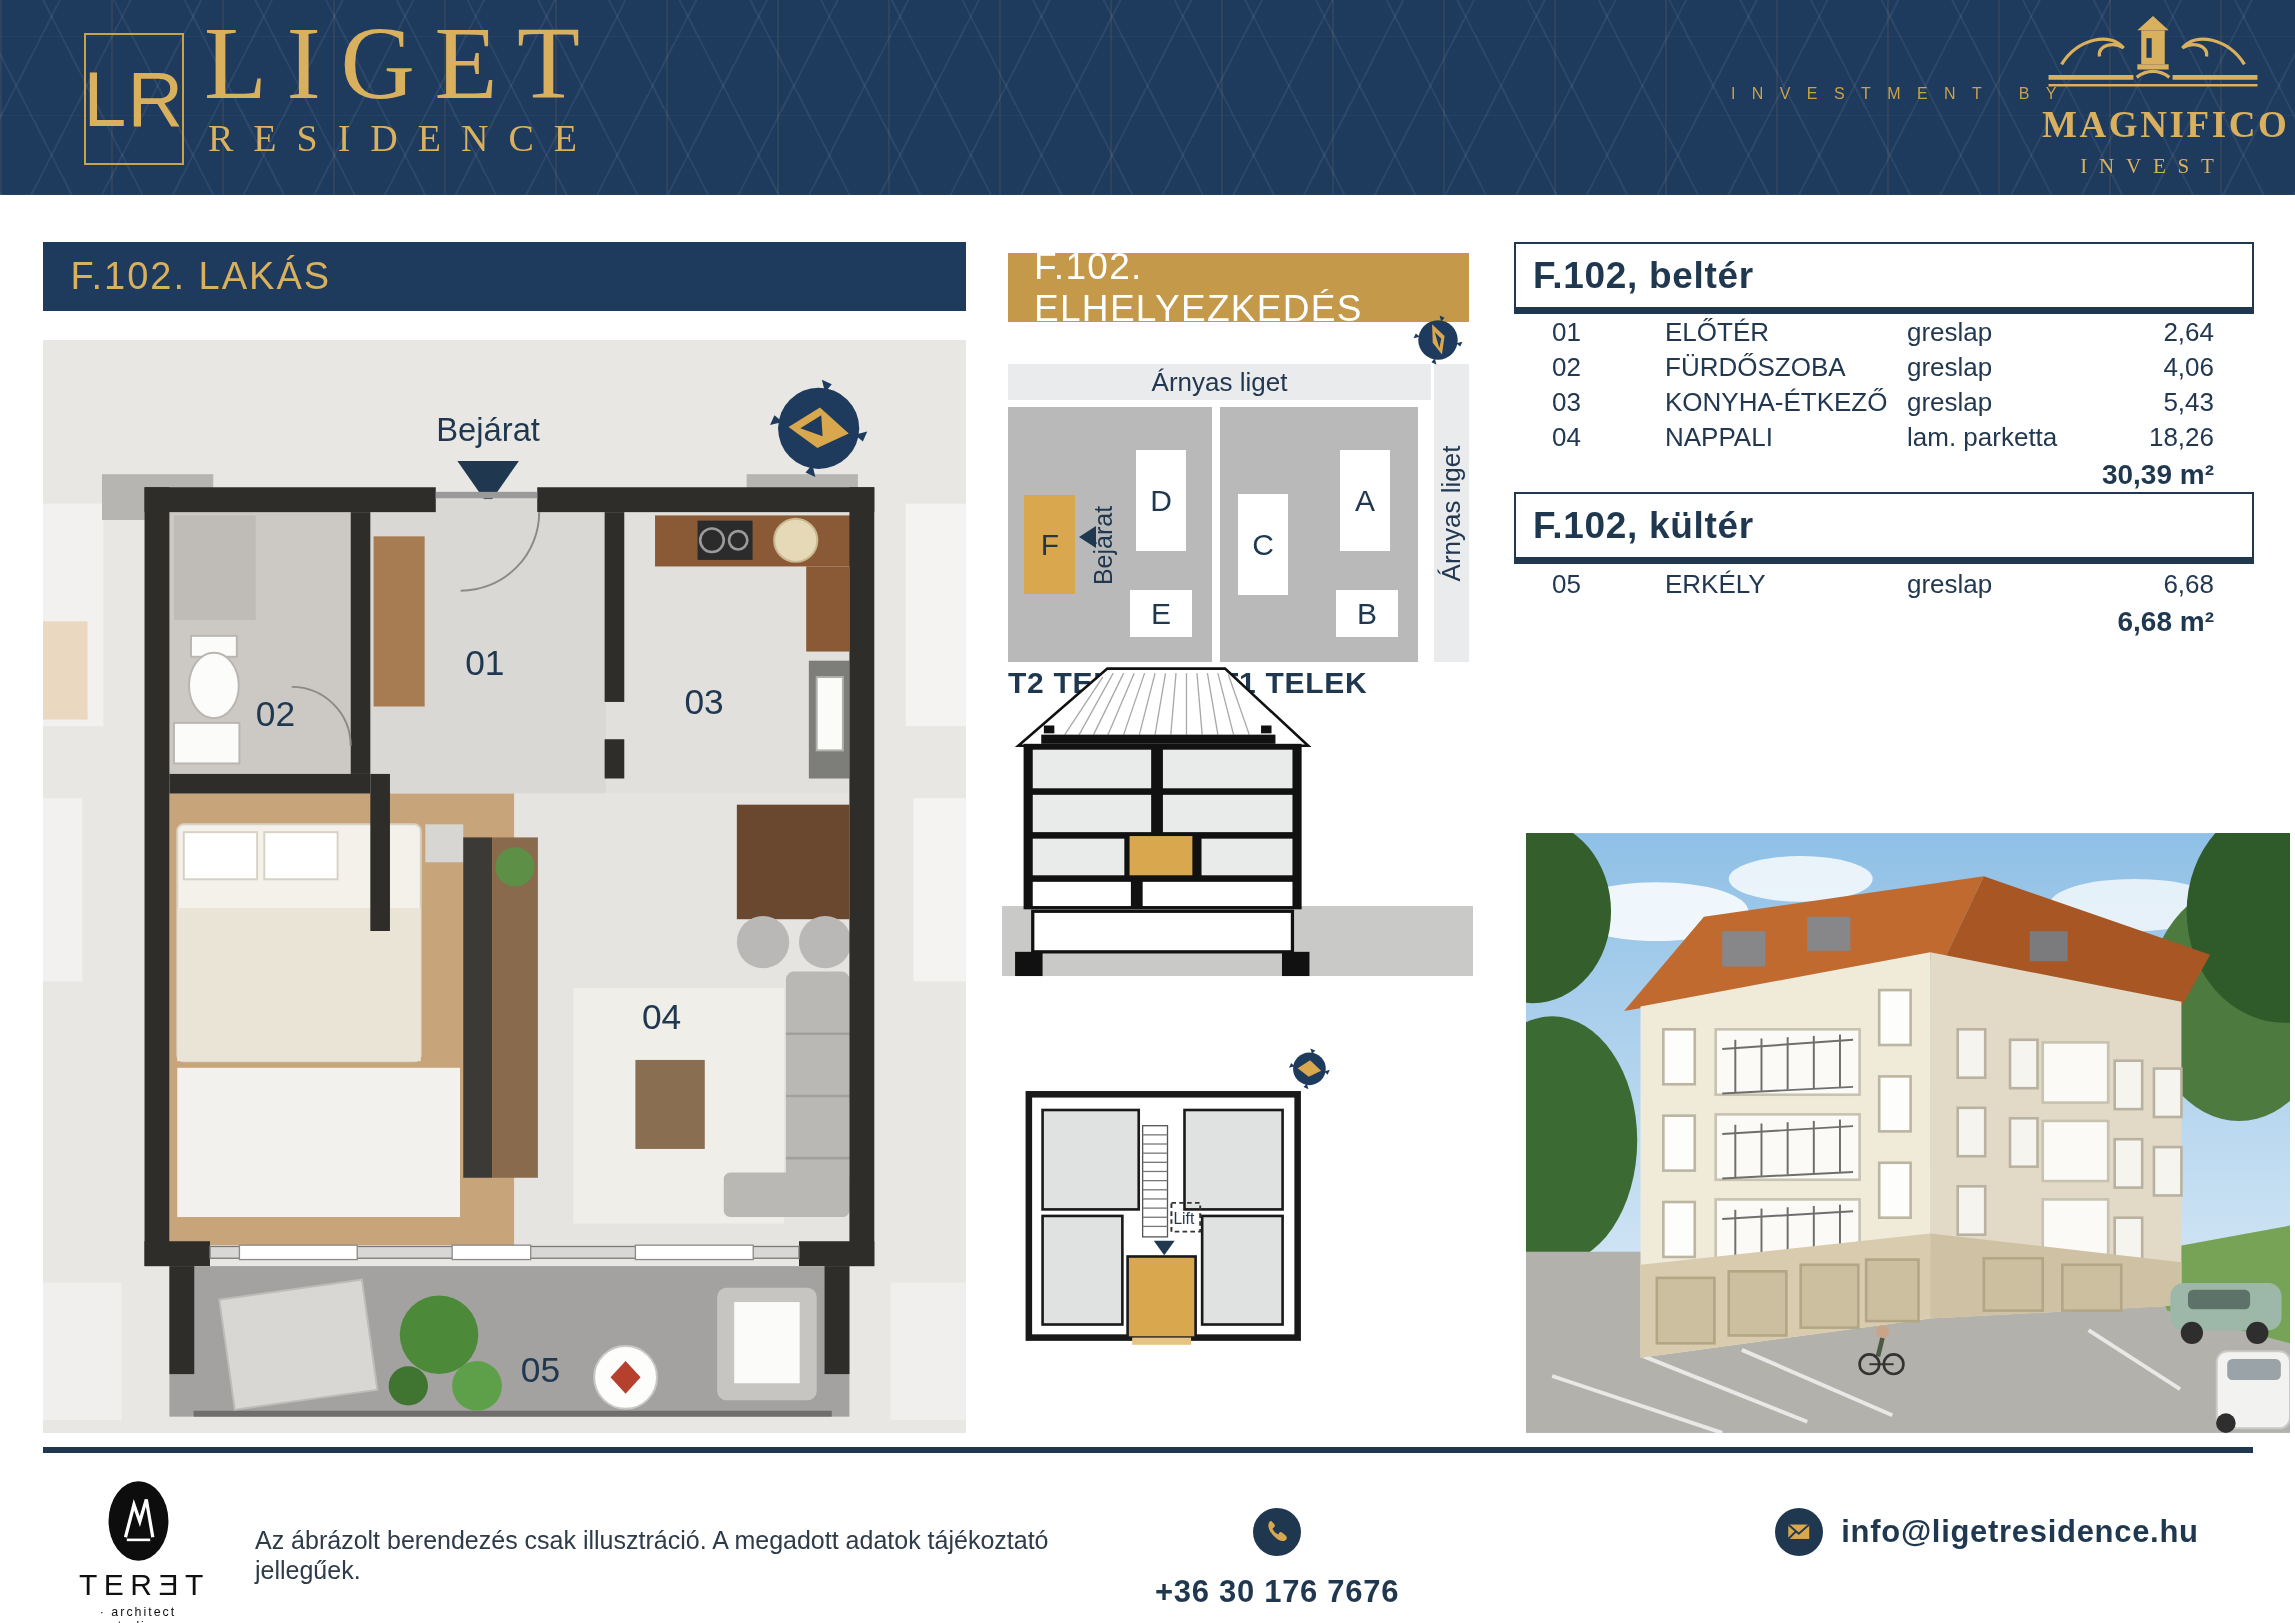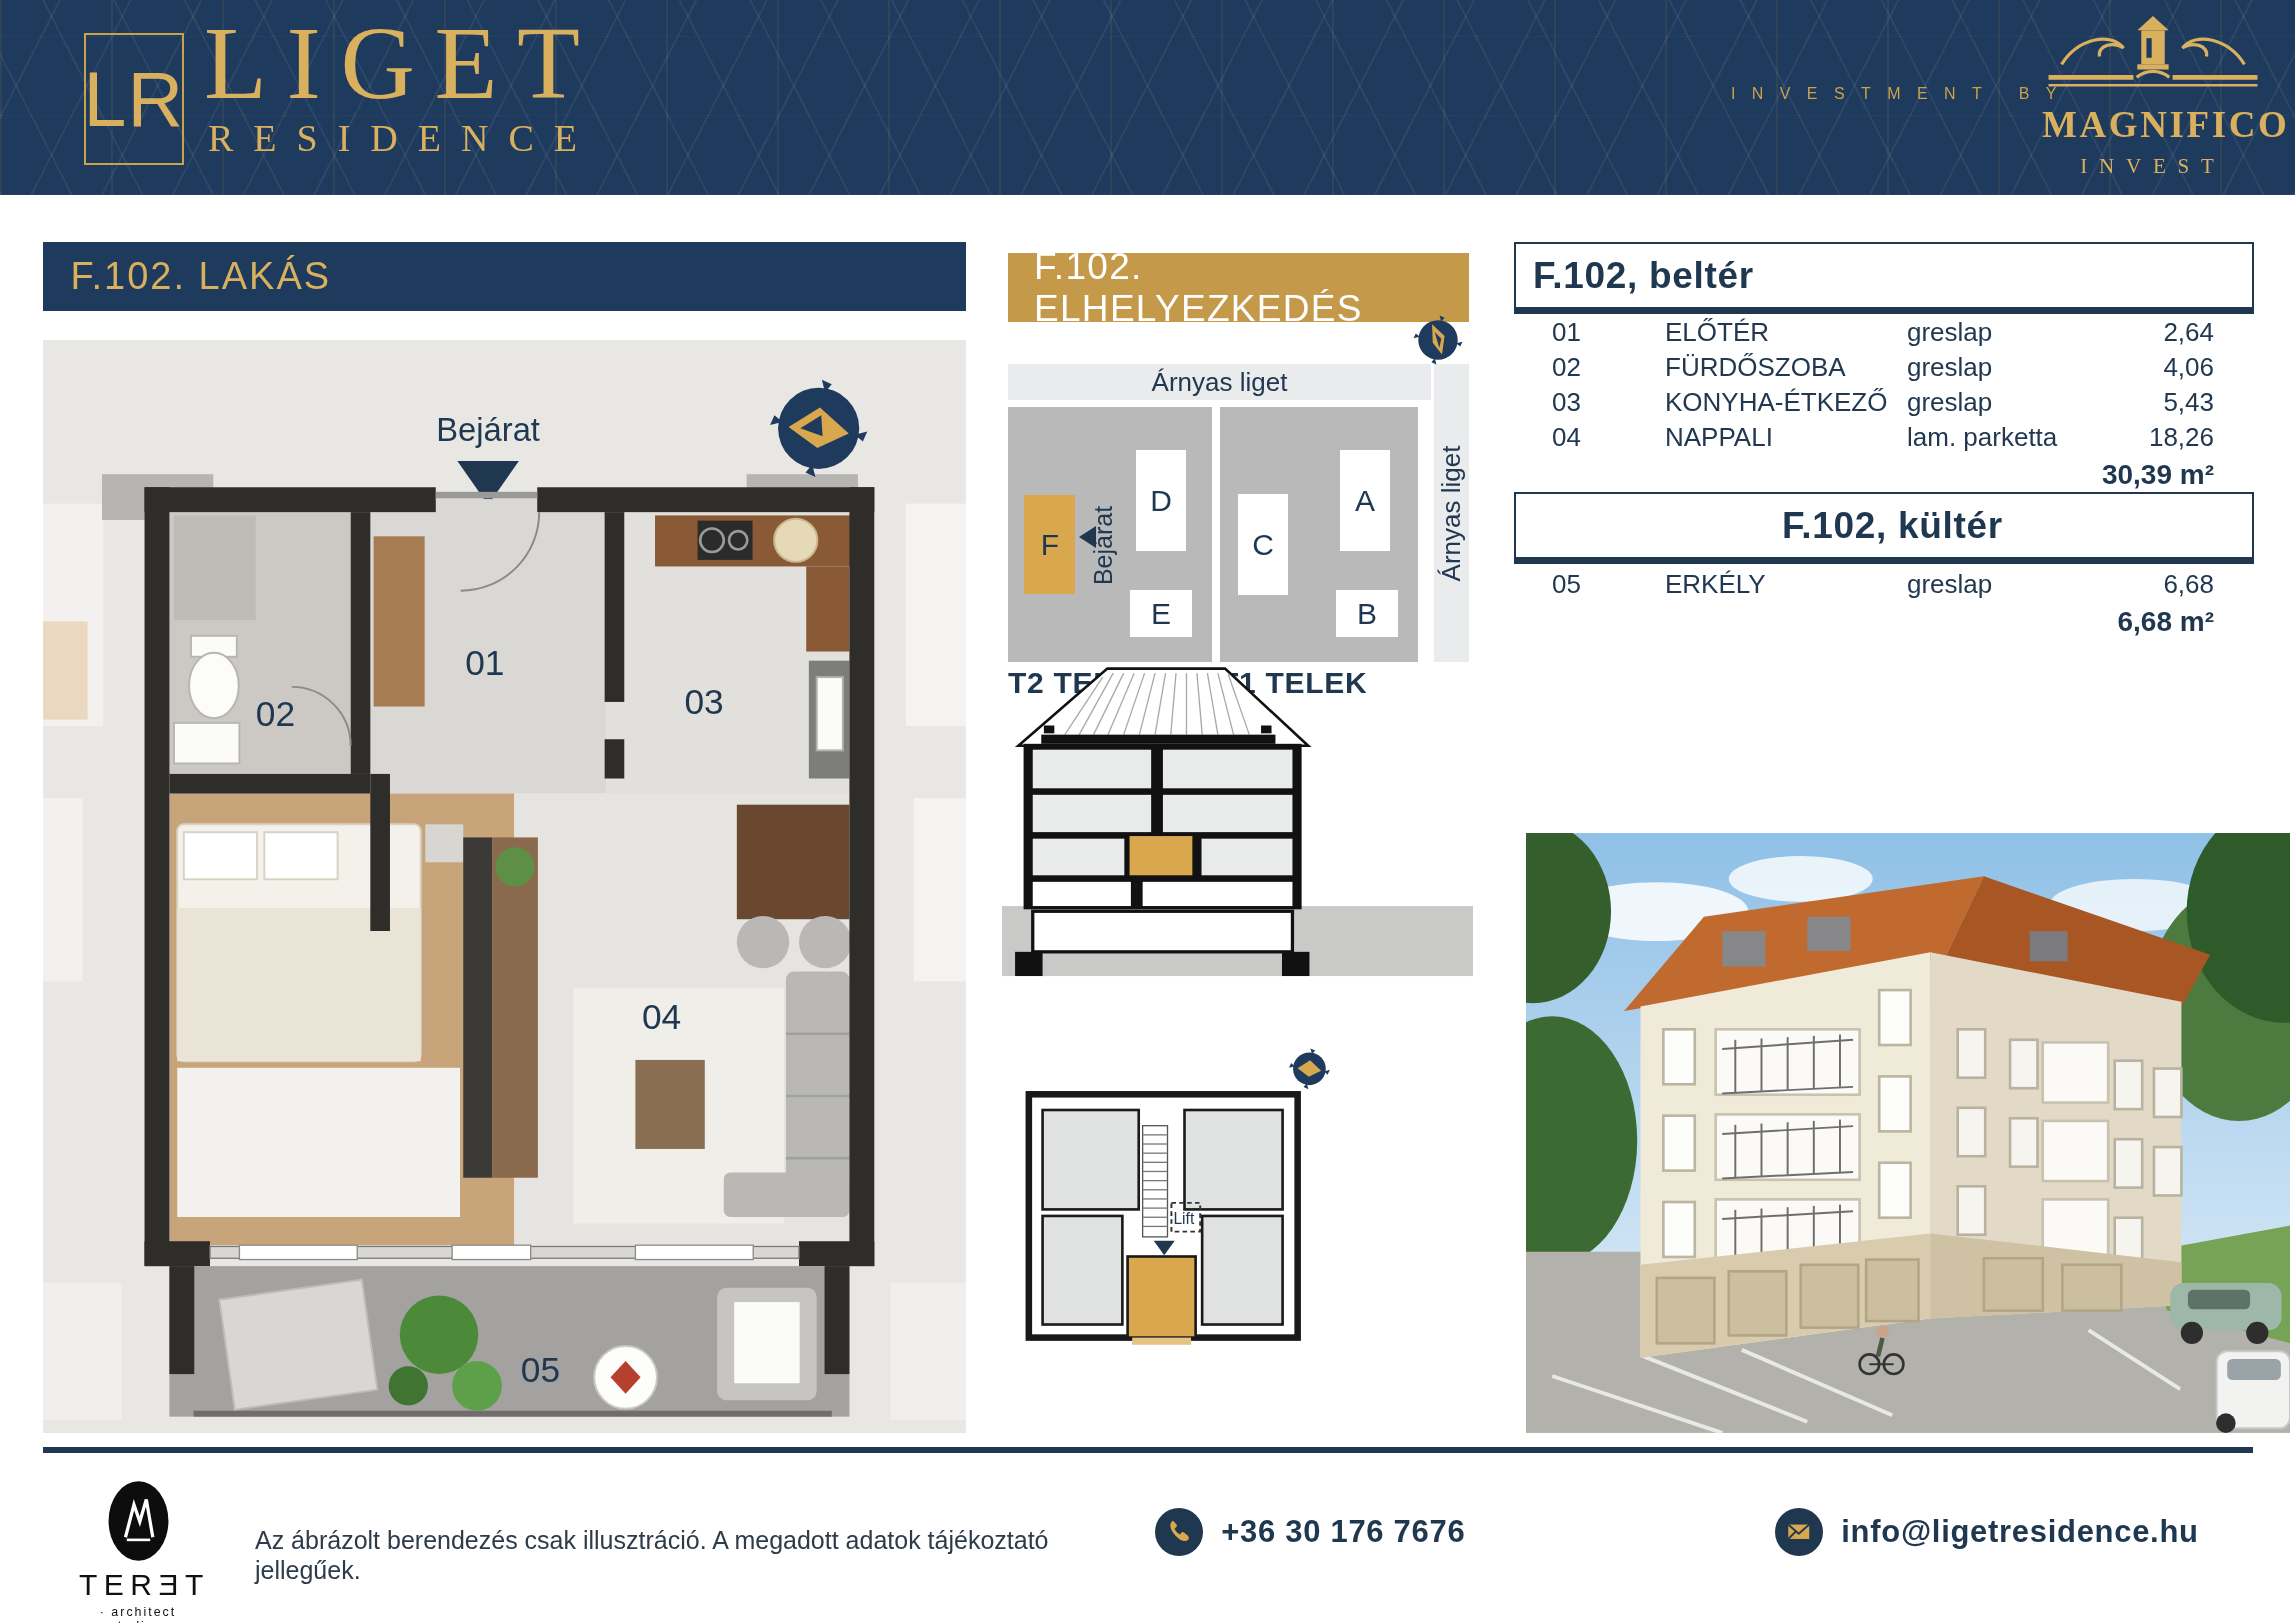--- a/index.html
+++ b/index.html
@@ -31,21 +31,21 @@
   #bar-left{left:43px;top:242px;width:923px;background:#1E3A5C;}
   #bar-left span{color:#D9B05E;font-size:38px;letter-spacing:2px;padding-left:27.5px;}
   #bar-mid{left:1008px;top:242px;width:461px;background:#C49A4A;margin-top:11px;}
   #bar-mid span{color:#ffffff;font-size:37px;letter-spacing:1.3px;padding-left:26px;}
 
   
   .tbl-title{left:1514px;width:736px;height:63px;background:#fff;border:2.6px solid #1F3850;
     border-bottom-width:7.9px;display:flex;align-items:center;}
   .tbl-title span{font-size:37px;font-weight:bold;color:#1F3850;padding-left:17px;letter-spacing:0.7px;}
   #tbl-int-title{top:242px;}
-  #tbl-ext-title{top:492px;justify-content:center;}
+  #tbl-ext-title{top:492px;}
   .tbl-rows{left:1514px;width:736px;}
   #tbl-int-rows{top:315px;}
   #tbl-ext-rows{top:567px;}
   .trow{display:flex;height:35px;align-items:center;font-size:26px;color:#223850;}
   .c-no{width:151px;padding-left:38px;box-sizing:border-box;}
   .c-name{width:242px;}
   .c-fin{flex:1;}
   .c-area{width:151px;text-align:right;padding-right:36px;box-sizing:border-box;}
   .trow-total{display:flex;height:39px;align-items:center;justify-content:flex-end;
     font-size:28px;font-weight:bold;color:#1F3850;padding-right:36px;}
@@ -75,21 +75,21 @@
   #lot2-label{left:0;}
   #lot1-label{left:212px;}
 
   
   #footer-line{left:43px;top:1447px;width:2210px;height:5.9px;background:#1F3850;}
   #teret{left:79px;top:1480px;width:118px;text-align:center;color:#101010;}
   #teret .t-name{font-size:30px;letter-spacing:6.5px;margin-top:6px;font-weight:400;}
   #teret .t-sub{font-size:12.4px;letter-spacing:2px;margin-top:2.6px;}
   #disclaimer{left:255px;top:1525px;width:890px;font-size:25px;color:#2E3B49;line-height:30px;}
   .contact-icon{width:48px;height:48px;border-radius:50%;background:#1F3850;display:flex;align-items:center;justify-content:center;}
-  #phone-group{left:1155px;top:1508px;display:flex;align-items:center;gap:18.3px;}
+  #phone-group{left:1155px;top:1508px;display:flex;align-items:center;gap:18.3px;flex-direction:column;}
   #email-group{left:1775px;top:1508px;display:flex;align-items:center;gap:18.3px;}
   .contact-text{font-size:31px;font-weight:bold;color:#1F3850;letter-spacing:0.7px;}
 
   svg text{font-family:"Liberation Sans",sans-serif;}
 </style>
 </head>
 <body>
 
 <div id="page">
 

